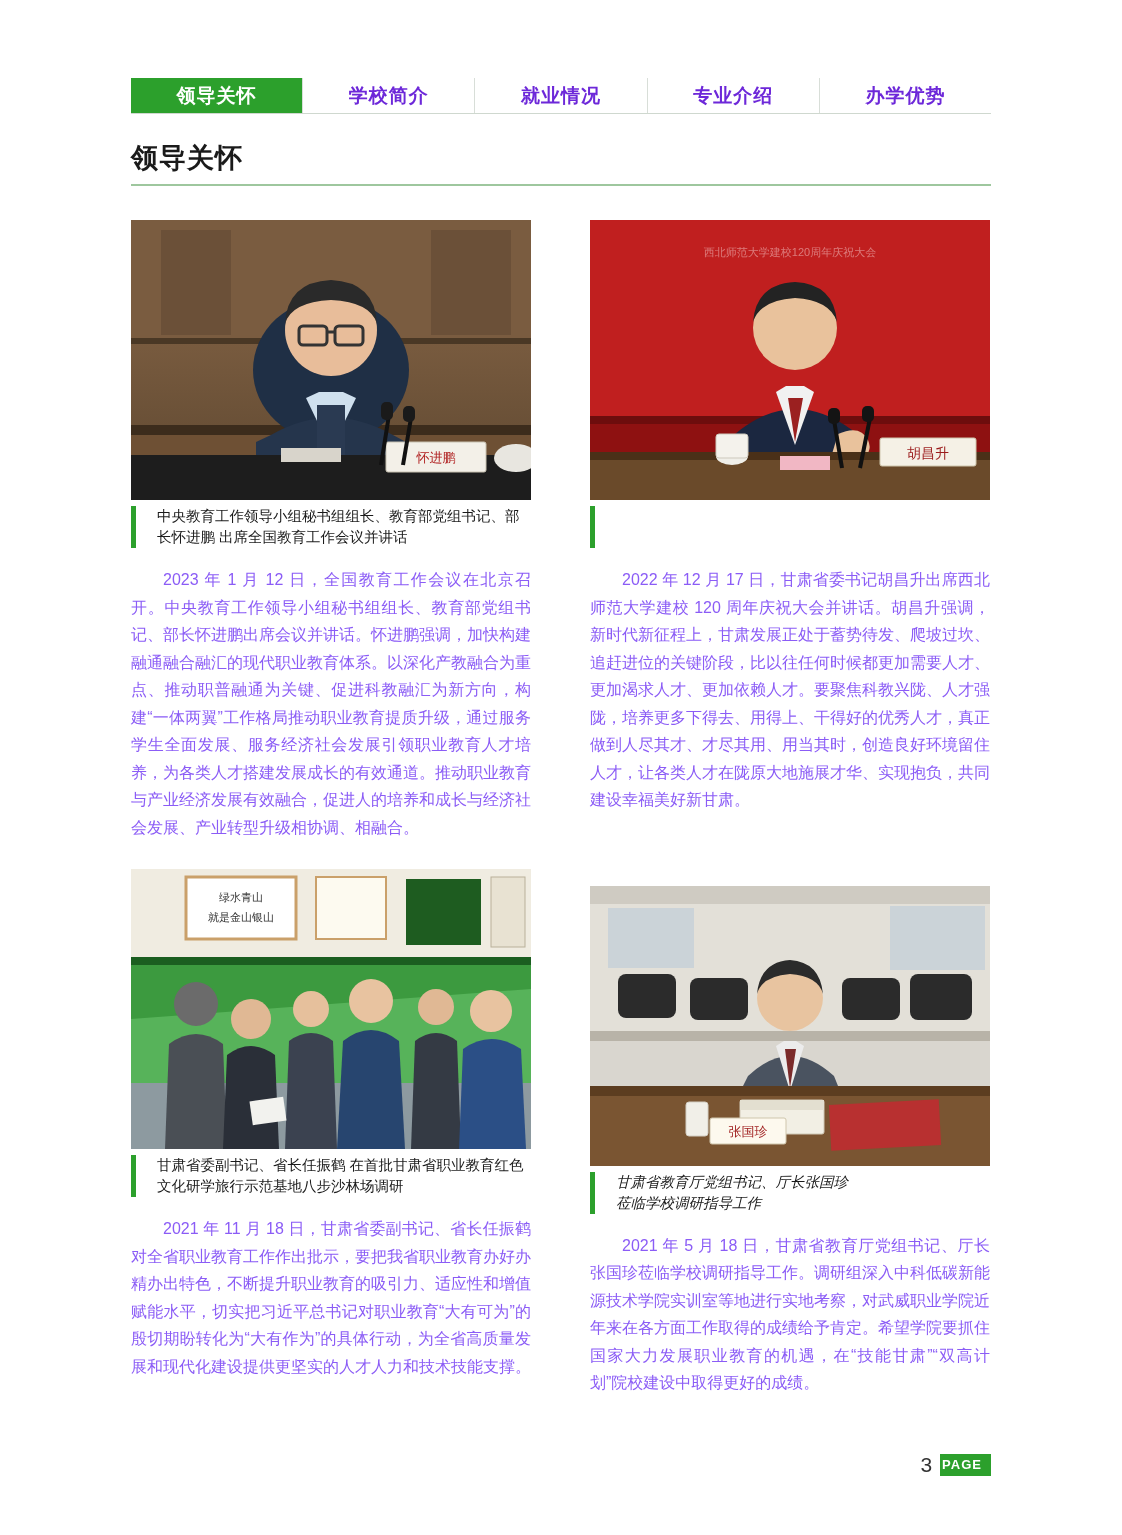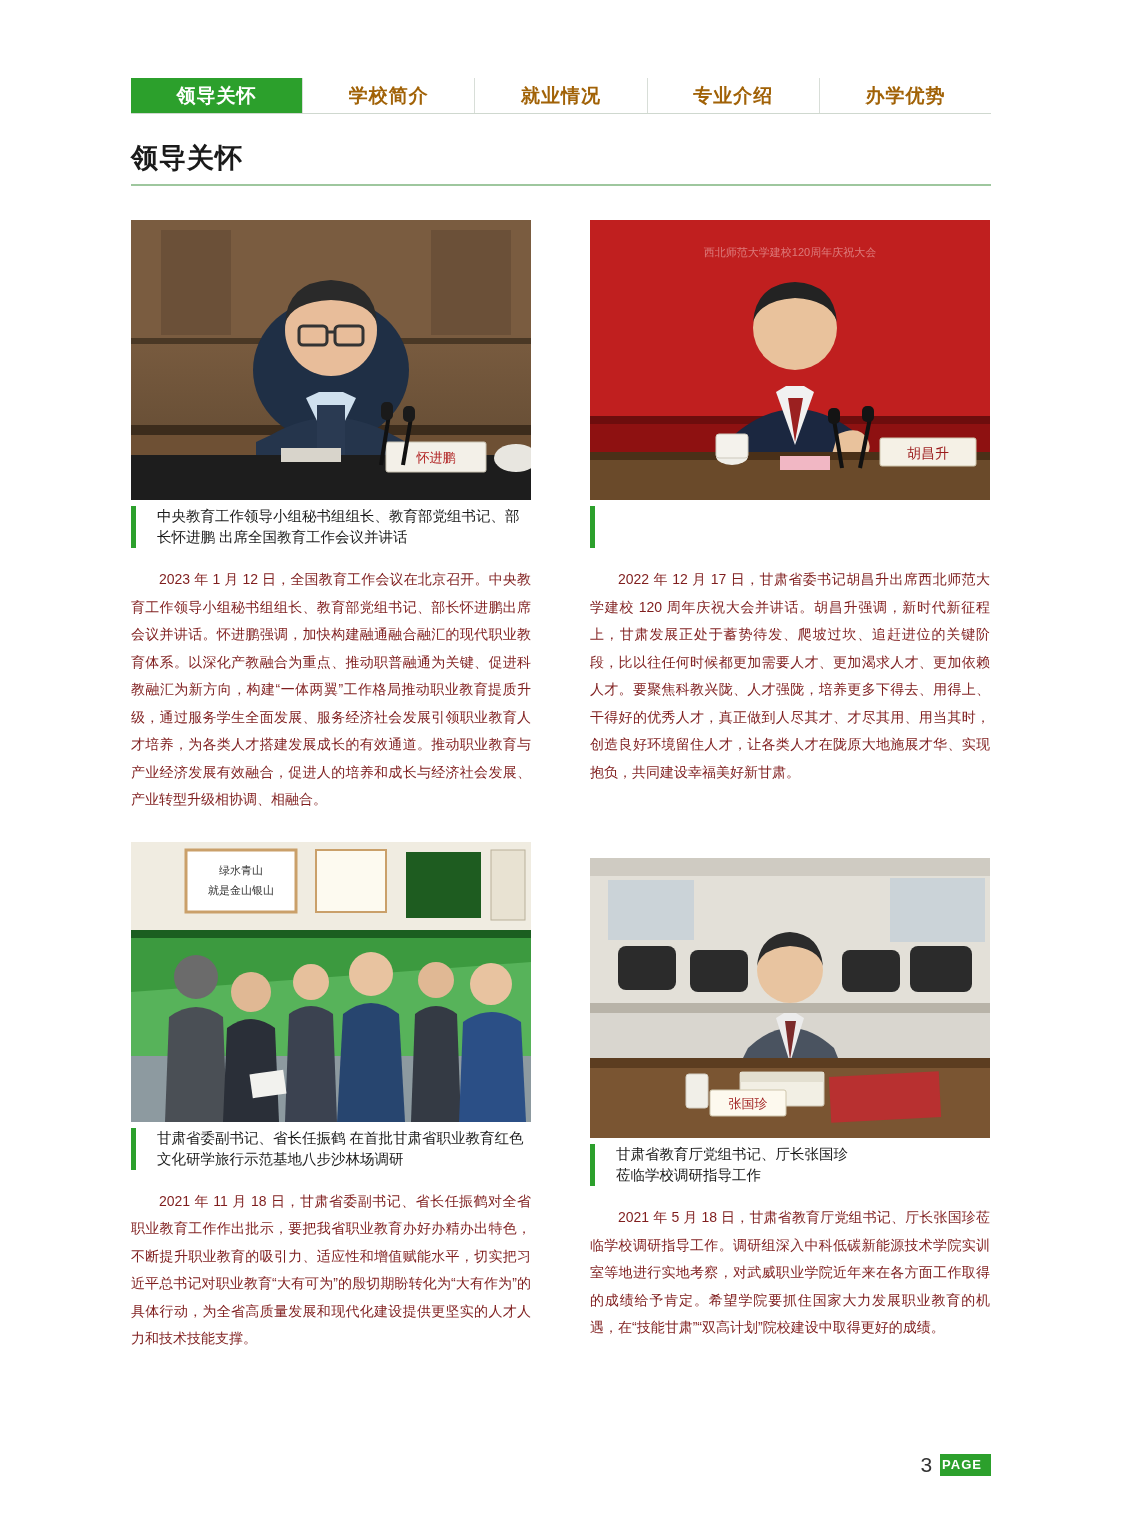--- a/index.html
+++ b/index.html
@@ -32,21 +32,21 @@
     display: flex;
     border-bottom: 1px solid #cfd8cf;
     box-sizing: border-box;
   }
   .nav-item {
     flex: 1 1 0;
     text-align: center;
     font-size: 19px;
     font-weight: bold;
     line-height: 35px;
-    color: #a16207;
+    color: #6d28d9;
     border-left: 1px solid #d8ded8;
     box-sizing: border-box;
     letter-spacing: 1px;
   }
   .nav-item:first-child {
     border-left: none;
   }
   .nav-item.active {
     background: #2ca02c;
     color: #ffffff;
@@ -107,23 +107,23 @@
     flex: 0 0 5px;
     margin-right: 9px;
   }
   .caption-text {
     font-size: 14.5px;
     line-height: 21px;
     color: #1a1a1a;
   }
 
   .body-text {
-    font-size: 14px;
+    font-size: 16px;
     line-height: 27.5px;
-    color: #7f1d1d;
+    color: #8b5cf6;
     text-align: justify;
     text-indent: 2em;
     margin-top: 18px;
   }
 
   .block2 { margin-top: 28px; }
 
   
   .pagenum {
     position: absolute;
@@ -321,21 +321,21 @@
             <rect x="240" y="216" width="110" height="46" fill="#b83030" transform="rotate(-3 295 239)"></rect>
             <rect x="150" y="214" width="84" height="34" rx="2" fill="#f2efe4" stroke="#cfc8b6"></rect>
             <rect x="150" y="214" width="84" height="10" fill="#e3dfd0"></rect>
             <rect x="120" y="232" width="76" height="26" rx="2" fill="#fdf9ee" stroke="#cfc6ad"></rect>
             <text x="158" y="250" font-size="13" fill="#a02020" text-anchor="middle" font-family="sans-serif">张国珍</text>
             <rect x="96" y="216" width="22" height="34" rx="3" fill="#f1efe8" stroke="#d3cfc4"></rect>
           </svg>
         </div>
         <div class="caption">
           <div class="caption-bar"></div>
-          <div class="caption-text" style="white-space: pre-line;">甘肃省教育厅党组书记、厅长张国珍
+          <div class="caption-text" style="white-space: pre-line; font-style: italic;">甘肃省教育厅党组书记、厅长张国珍
 莅临学校调研指导工作</div>
         </div>
         <div class="body-text">2021 年 5 月 18 日，甘肃省教育厅党组书记、厅长张国珍莅临学校调研指导工作。调研组深入中科低碳新能源技术学院实训室等地进行实地考察，对武威职业学院近年来在各方面工作取得的成绩给予肯定。希望学院要抓住国家大力发展职业教育的机遇，在“技能甘肃”“双高计划”院校建设中取得更好的成绩。</div>
       </div>
 
     </div>
   </div>
 
   <div class="pagenum">
     <span class="num">3</span>

